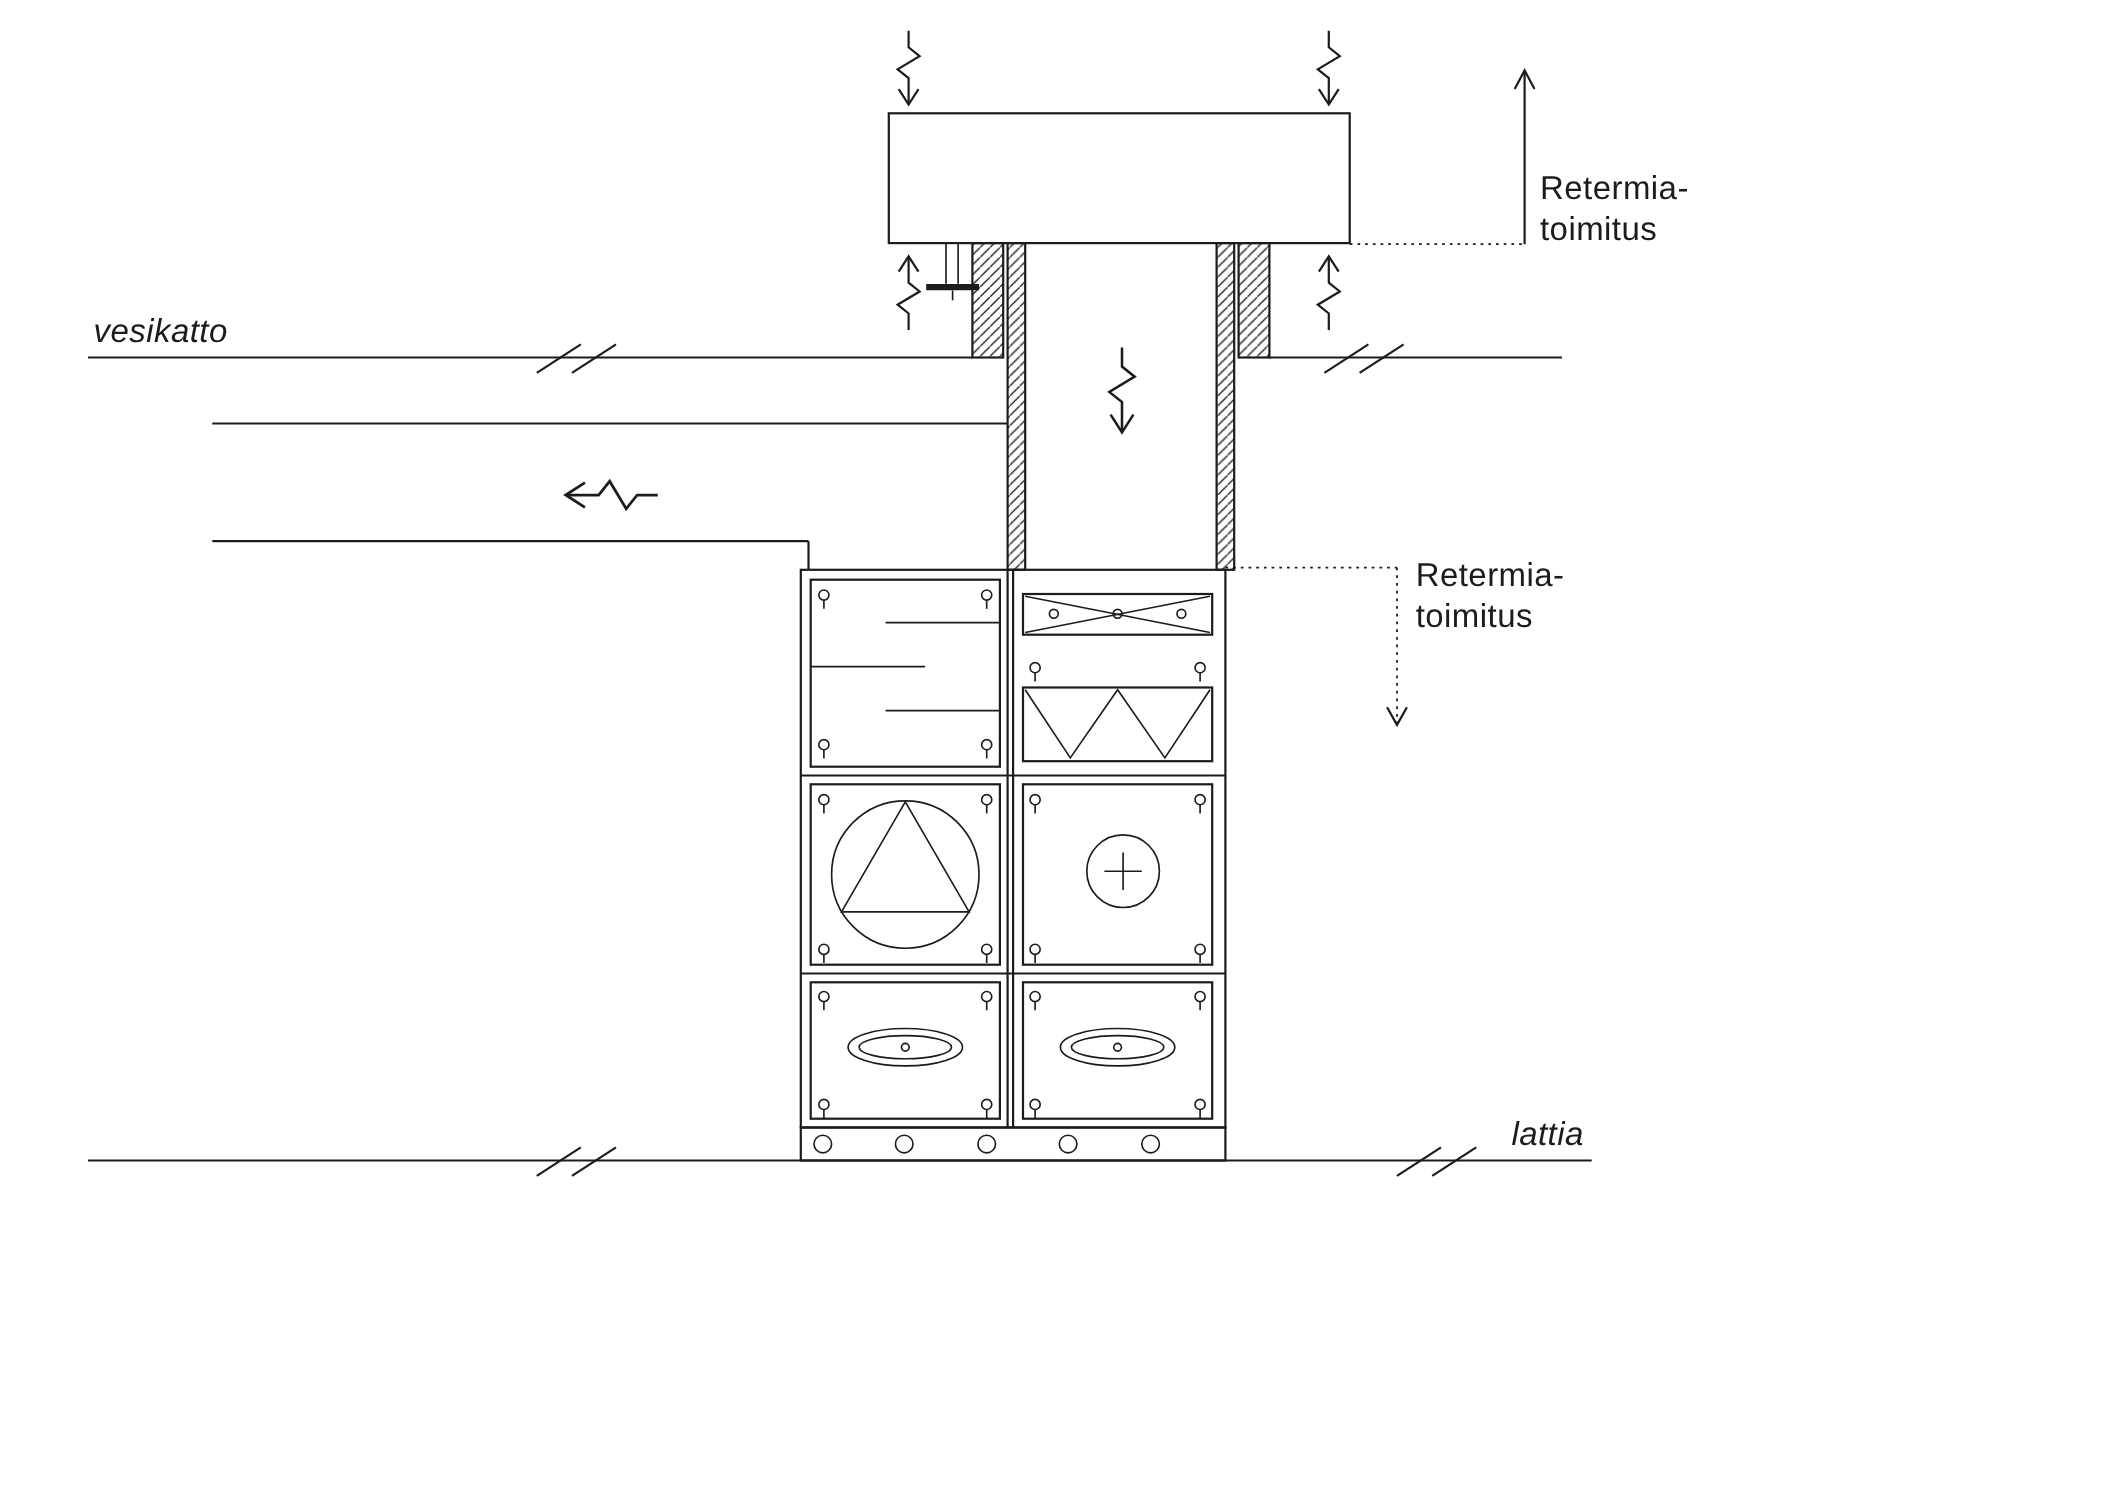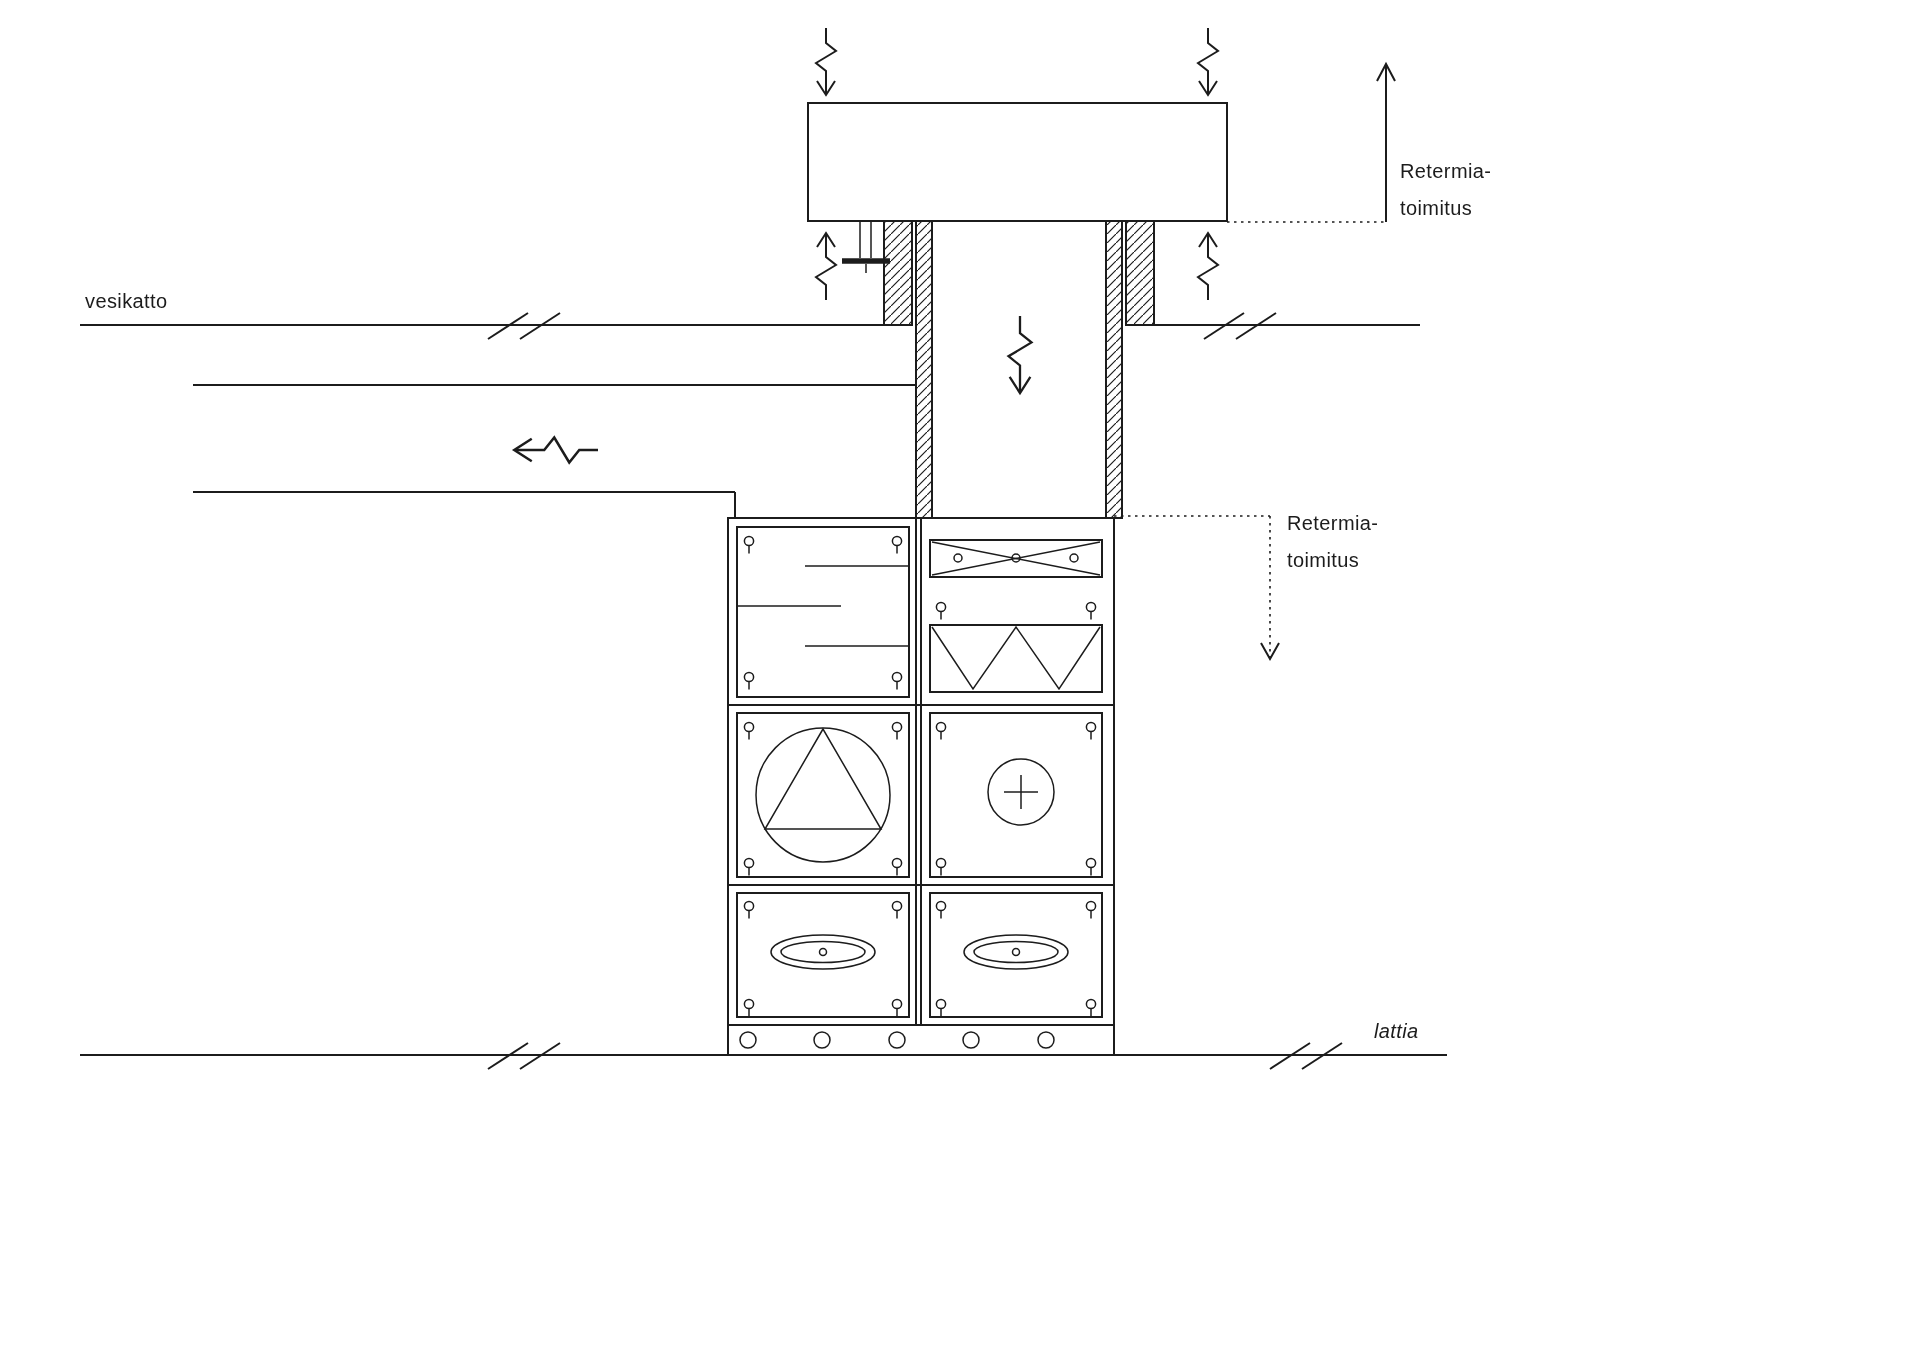--- a/index.html
+++ b/index.html
@@ -18,21 +18,21 @@
   
   .tn { stroke: #1c1c1c; stroke-width: 1.5; fill: none; }
   
   .tk { stroke: #1c1c1c; stroke-width: 5.5; fill: none; }
   
   .dot { stroke: #1c1c1c; stroke-width: 1.6; fill: none; stroke-dasharray: 2.5 4.5; }
   
   .hatch-stroke { stroke: #1c1c1c; stroke-width: 2; }
   .label {
     position: absolute;
-    font-size: 20px;
+    font-size: 30px;
     line-height: 37px;
     letter-spacing: 0.4px;
     white-space: nowrap;
   }
 </style>
 </head>
 <body>
 
 <div class="stage">
 
@@ -219,21 +219,21 @@
       <path class="ln" d="M1377,81 L1386,64 L1395,81"></path>
     </g>
 
     <g>
       <line class="dot" x1="1114" y1="516" x2="1270" y2="516"></line>
       <line class="dot" x1="1270" y1="516" x2="1270" y2="657"></line>
       <path class="ln" d="M1261,643 L1270,659 L1279,643"></path>
     </g>
   </svg>
 
-  <div class="label" style="left:85px; top:283px;">vesikatto</div>
+  <div class="label" style="left:85px; top:283px;font-style:italic;">vesikatto</div>
 
   <div class="label" style="left:1400px; top:153px;">
     <div>Retermia-</div>
     <div>toimitus</div>
   </div>
 
   <div class="label" style="left:1287px; top:505px;">
     <div>Retermia-</div>
     <div>toimitus</div>
   </div>

